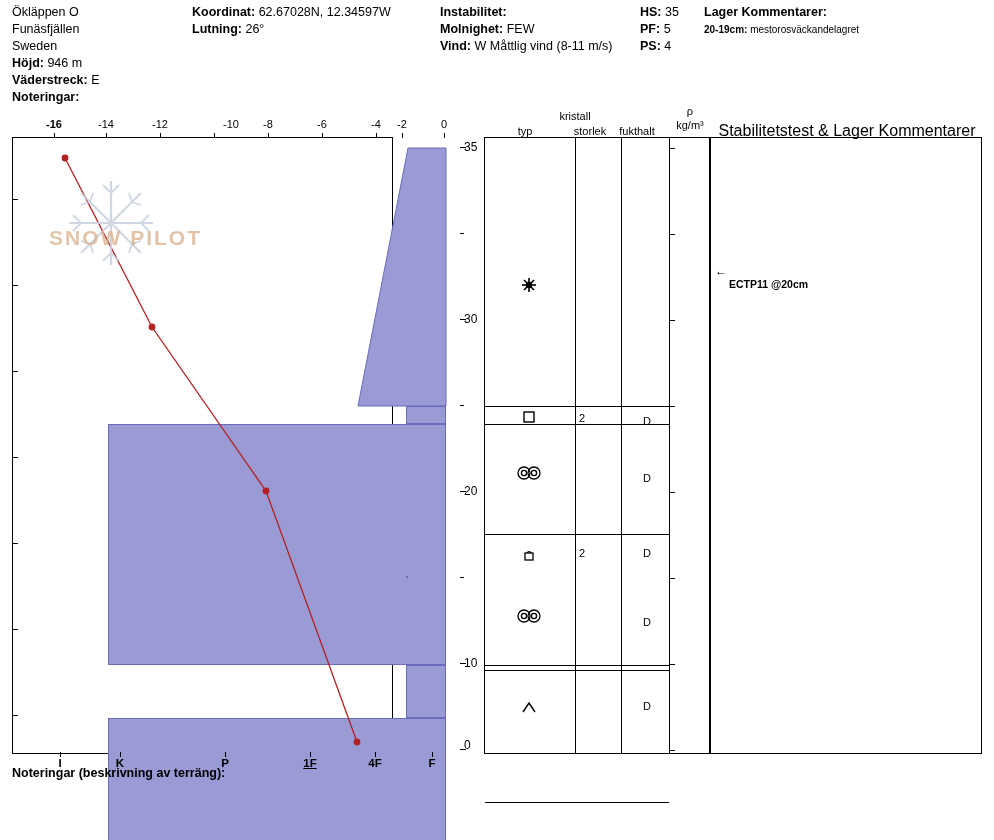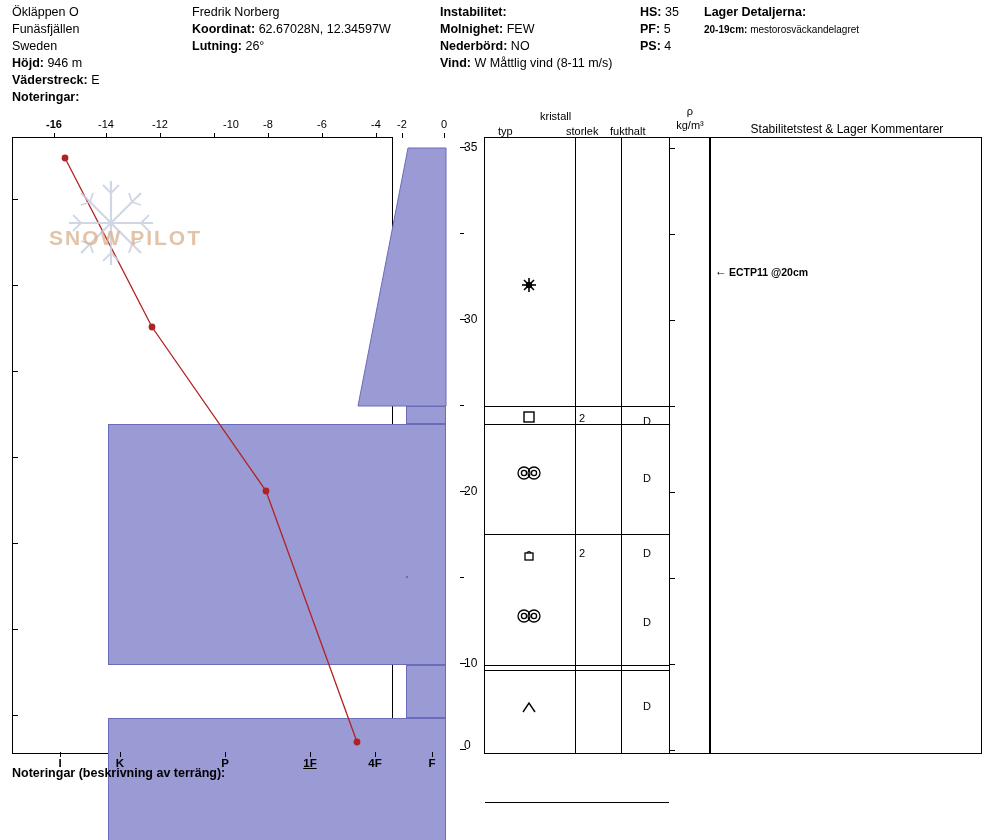--- a/index.html
+++ b/index.html
@@ -147,21 +147,21 @@
     font-family: "Liberation Sans", sans-serif;
   }
 
   
   #crys-head {
     position: absolute;
     left: 484px; top: 110px;
     width: 186px; height: 30px;
     font-size: 11px;
   }
-  .ch-label { position: absolute; text-align: left; }
+  .ch-label { position: absolute; text-align: center; }
 
   #crys-frame {
     position: absolute;
     left: 484px; top: 137px;
     width: 186px; height: 617px;
     border: 1px solid #000;
     box-sizing: border-box;
   }
   .crys-vline {
     position: absolute;
@@ -209,34 +209,35 @@
     border-left: none;
     box-sizing: border-box;
   }
 
   
   #stab-head {
     position: absolute;
     left: 712px; top: 122px;
     width: 270px;
     text-align: center;
-    font-size: 12px;
+    font-size: 16px;
   }
   #stab-frame {
     position: absolute;
     left: 710px; top: 137px;
     width: 272px; height: 617px;
     border: 1px solid #000;
     box-sizing: border-box;
   }
   .stab-test {
     position: absolute;
     font-size: 10.5px;
     font-weight: bold;
     white-space: nowrap;
+    margin-top: 12px;
   }
   .stab-arrow {
     position: absolute;
     font-size: 12px;
   }
 
   
   #footer {
     position: absolute;
     left: 12px; top: 766px;
@@ -254,48 +255,45 @@
     <div class="hdr-line"><span class="val">Funäsfjällen</span></div>
     <div class="hdr-line"><span class="val">Sweden</span></div>
     <div class="hdr-line"><span class="lbl">Höjd:</span>
       <span class="val">946 m</span></div>
     <div class="hdr-line"><span class="lbl">Väderstreck:</span>
       <span class="val">E</span></div>
     <div class="hdr-line"><span class="lbl">Noteringar:</span></div>
   </div>
 
   <div class="hdr-col" id="col-date">
-    <div class="hdr-line"><span class="val">Fredrik Norberg</span></div>
     <div class="hdr-line"><span class="lbl">Koordinat:</span>
       <span class="val">62.67028N, 12.34597W</span></div>
     <div class="hdr-line"><span class="lbl">Lutning:</span>
       <span class="val">26°</span></div>
   </div>
 
   <div class="hdr-col" id="col-inst">
     <div class="hdr-line"><span class="lbl">Instabilitet:</span></div>
     <div class="hdr-line"><span class="lbl">Molnighet:</span>
       <span class="val">FEW</span></div>
-    <div class="hdr-line"><span class="lbl">Nederbörd:</span>
-      <span class="val">NO</span></div>
     <div class="hdr-line"><span class="lbl">Vind:</span>
       <span class="val">W Måttlig vind (8-11 m/s)</span></div>
   </div>
 
   <div class="hdr-col" style="left:640px; width:70px;">
     <div class="hdr-line"><span class="lbl">HS:</span>
       <span class="val">35</span></div>
     <div class="hdr-line"><span class="lbl">PF:</span>
       <span class="val">5</span></div>
     <div class="hdr-line"><span class="lbl">PS:</span>
       <span class="val">4</span></div>
   </div>
 
   <div class="hdr-col" id="col-comm">
-    <div class="hdr-line"><span class="lbl">Lager Detaljerna:</span></div>
+    <div class="hdr-line"><span class="lbl">Lager Kommentarer:</span></div>
     <div class="hdr-line comment-small">
       <span class="ctitle">20-19cm:</span>
       <span>mestorosväckandelagret</span>
     </div>
   </div>
 </div>
 
 <div id="temp-axis">
   <div class="tlabel" style="left:29px;font-weight:bold;">-16</div>
   <div class="tlabel" style="left:81px;">-14</div>

